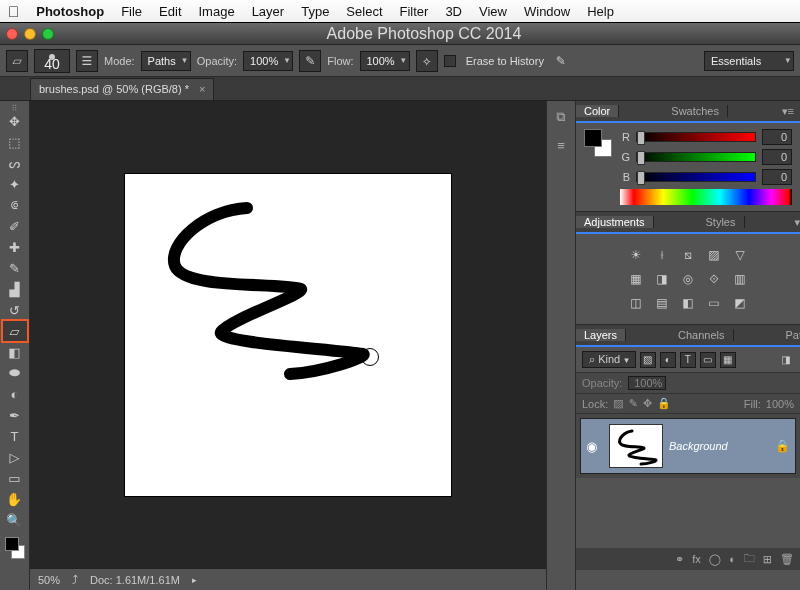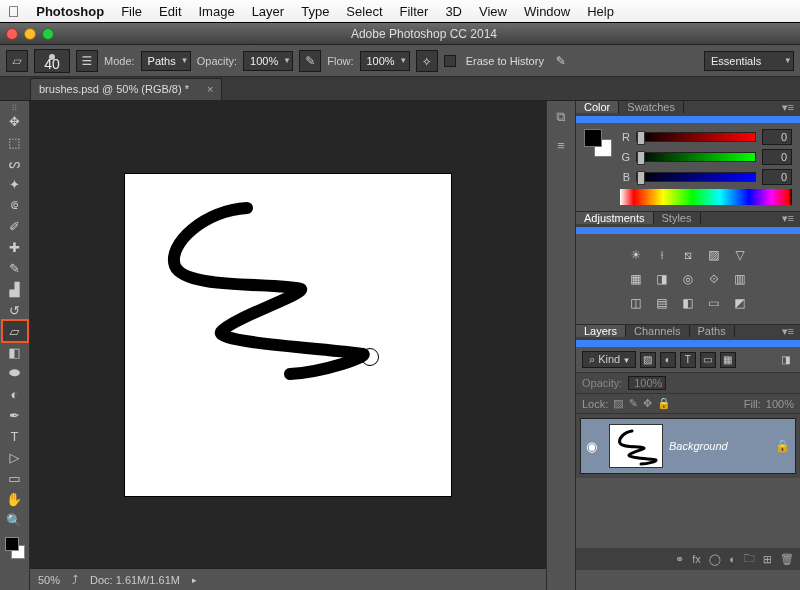--- a/index.html
+++ b/index.html
@@ -9,34 +9,34 @@
   .mac-menubar .apple { font-size:15px; }
   .mac-menubar .app-name { font-weight:bold; }
   .mac-menubar span { color:#111; }
   
   .window { position:absolute; top:22px; left:0; width:800px; height:568px; background:#4a4a4a; border-top:1px solid #000; display:flex; flex-direction:column; }
   
   .titlebar { height:22px; background:linear-gradient(#6a6a6a,#3f3f3f); display:flex; align-items:center; padding:0 6px; border-bottom:1px solid #222; }
   .traffic { display:flex; gap:6px; }
   .traffic div { width:12px; height:12px; border-radius:50%; border:1px solid rgba(0,0,0,0.4); }
   .tl-red{background:#ff5f57;} .tl-yel{background:#ffbd2e;} .tl-grn{background:#28ca42;}
-  .titlebar .title { flex:1; text-align:center; color:#ddd; font-size:12px; }
+  .titlebar .title { flex:1; text-align:center; color:#ddd; font-size:16px; }
   
   .options { height:32px; background:#535353; display:flex; align-items:center; padding:0 6px; gap:6px; border-bottom:1px solid #2a2a2a; color:#ddd; font-size:11px; }
   .brush-preview { width:36px; height:24px; background:#3a3a3a; border:1px solid #1a1a1a; display:flex; align-items:flex-end; justify-content:center; color:#eee; font-size:14px; position:relative; }
   .brush-preview::before { content:""; position:absolute; top:4px; left:50%; margin-left:-3px; width:6px; height:6px; background:#ccc; border-radius:50%; }
   .tiny-icon { width:22px; height:22px; background:#3a3a3a; border:1px solid #1a1a1a; display:flex; align-items:center; justify-content:center; color:#ccc; font-size:12px; }
   .opt-label { color:#ccc; }
   .opt-sel { height:20px; background:#3a3a3a; border:1px solid #1a1a1a; display:flex; align-items:center; padding:0 14px 0 6px; position:relative; color:#eee; }
   .opt-sel::after{content:"▾"; position:absolute; right:3px; top:3px; font-size:9px; color:#bbb;}
   .checkbox { width:12px; height:12px; background:#3a3a3a; border:1px solid #1a1a1a; margin-right:4px; display:inline-block; vertical-align:middle;}
   .spacer { flex:1; }
   
   .doc-tabs { height:24px; background:#3a3a3a; display:flex; align-items:center; padding:0 0 0 30px; border-bottom:1px solid #222; }
-  .doc-tab { height:22px; background:#4a4a4a; color:#ddd; font-size:11px; display:flex; align-items:center; padding:0 8px; border:1px solid #222; border-bottom:none; gap:14px; }
+  .doc-tab { height:22px; background:#4a4a4a; color:#ddd; font-size:11px; display:flex; align-items:center; padding:0 8px; border:1px solid #222; border-bottom:none; gap:6px; }
   .doc-tab .x{font-size:11px; color:#aaa;margin-left:4px;}
   
   .main { flex:1; display:flex; min-height:0; }
   .tools { width:30px; background:#535353; border-right:1px solid #2a2a2a; display:flex; flex-direction:column; align-items:center; padding:4px 0; gap:0; }
   .tools .grip{width:20px;height:6px;display:flex;justify-content:center;align-items:center;color:#888;font-size:8px;}
   .tool { width:24px; height:20px; margin:0 0 1px 0; color:#ccc; display:flex; align-items:center; justify-content:center; font-size:13px; }
   .tool.sel { outline:2px solid #f05a28; background:#3a3a3a; }
   .fgbg{width:24px;height:26px;position:relative;margin-top:4px;}
   .fgbg .bg{position:absolute;right:2px;bottom:2px;width:14px;height:14px;background:#fff;border:1px solid #888;}
   .fgbg .fg{position:absolute;left:2px;top:2px;width:14px;height:14px;background:#000;border:1px solid #888;}
@@ -47,21 +47,21 @@
   .stroke-svg{position:absolute;top:0;left:0;}
   .cursor-circle{position:absolute;width:18px;height:18px;border:1px solid #000;border-radius:50%;left:236px;top:174px;background:transparent;}
   .statusbar{height:22px;background:#535353;color:#ccc;font-size:11px;display:flex;align-items:center;padding:0 8px;gap:12px;border-top:1px solid #222;}
   .statusbar .share{font-size:12px;}
   
   .miniicons{width:30px;background:#535353;border-left:1px solid #2a2a2a;border-right:1px solid #2a2a2a;display:flex;flex-direction:column;align-items:center;padding:6px 0;gap:8px;}
   .miniicons div{width:20px;height:20px;color:#aaa;display:flex;align-items:center;justify-content:center;font-size:13px;}
   
   .panels{width:224px;background:#535353;display:flex;flex-direction:column;font-size:11px;color:#ccc;}
   .panel{border-bottom:1px solid #2a2a2a;}
-  .panel-tabs{height:22px;background:#3f3f3f;display:flex;align-items:flex-start;border-bottom:7px solid #3b82f6;}
+  .panel-tabs{height:22px;background:#3f3f3f;display:flex;align-items:center;border-bottom:2px solid #3b82f6;gap:44px;}
   .ptab{padding:0 8px;display:flex;align-items:center;color:#aaa;border-right:1px solid #222;}
   .ptab.act{background:#535353;color:#fff;}
   .ptab-menu{margin-left:auto;padding:0 6px;display:flex;align-items:center;color:#aaa;}
   .panel-body{padding:6px 8px;}
   
   .colorpanel{display:flex;gap:8px;align-items:flex-start;}
   .color-swatch{width:28px;height:28px;position:relative;}
   .color-swatch .b{position:absolute;right:0;bottom:0;width:18px;height:18px;background:#fff;border:1px solid #777;}
   .color-swatch .f{position:absolute;left:0;top:0;width:18px;height:18px;background:#000;border:1px solid #777;}
   .rgb-sliders{flex:1;}

